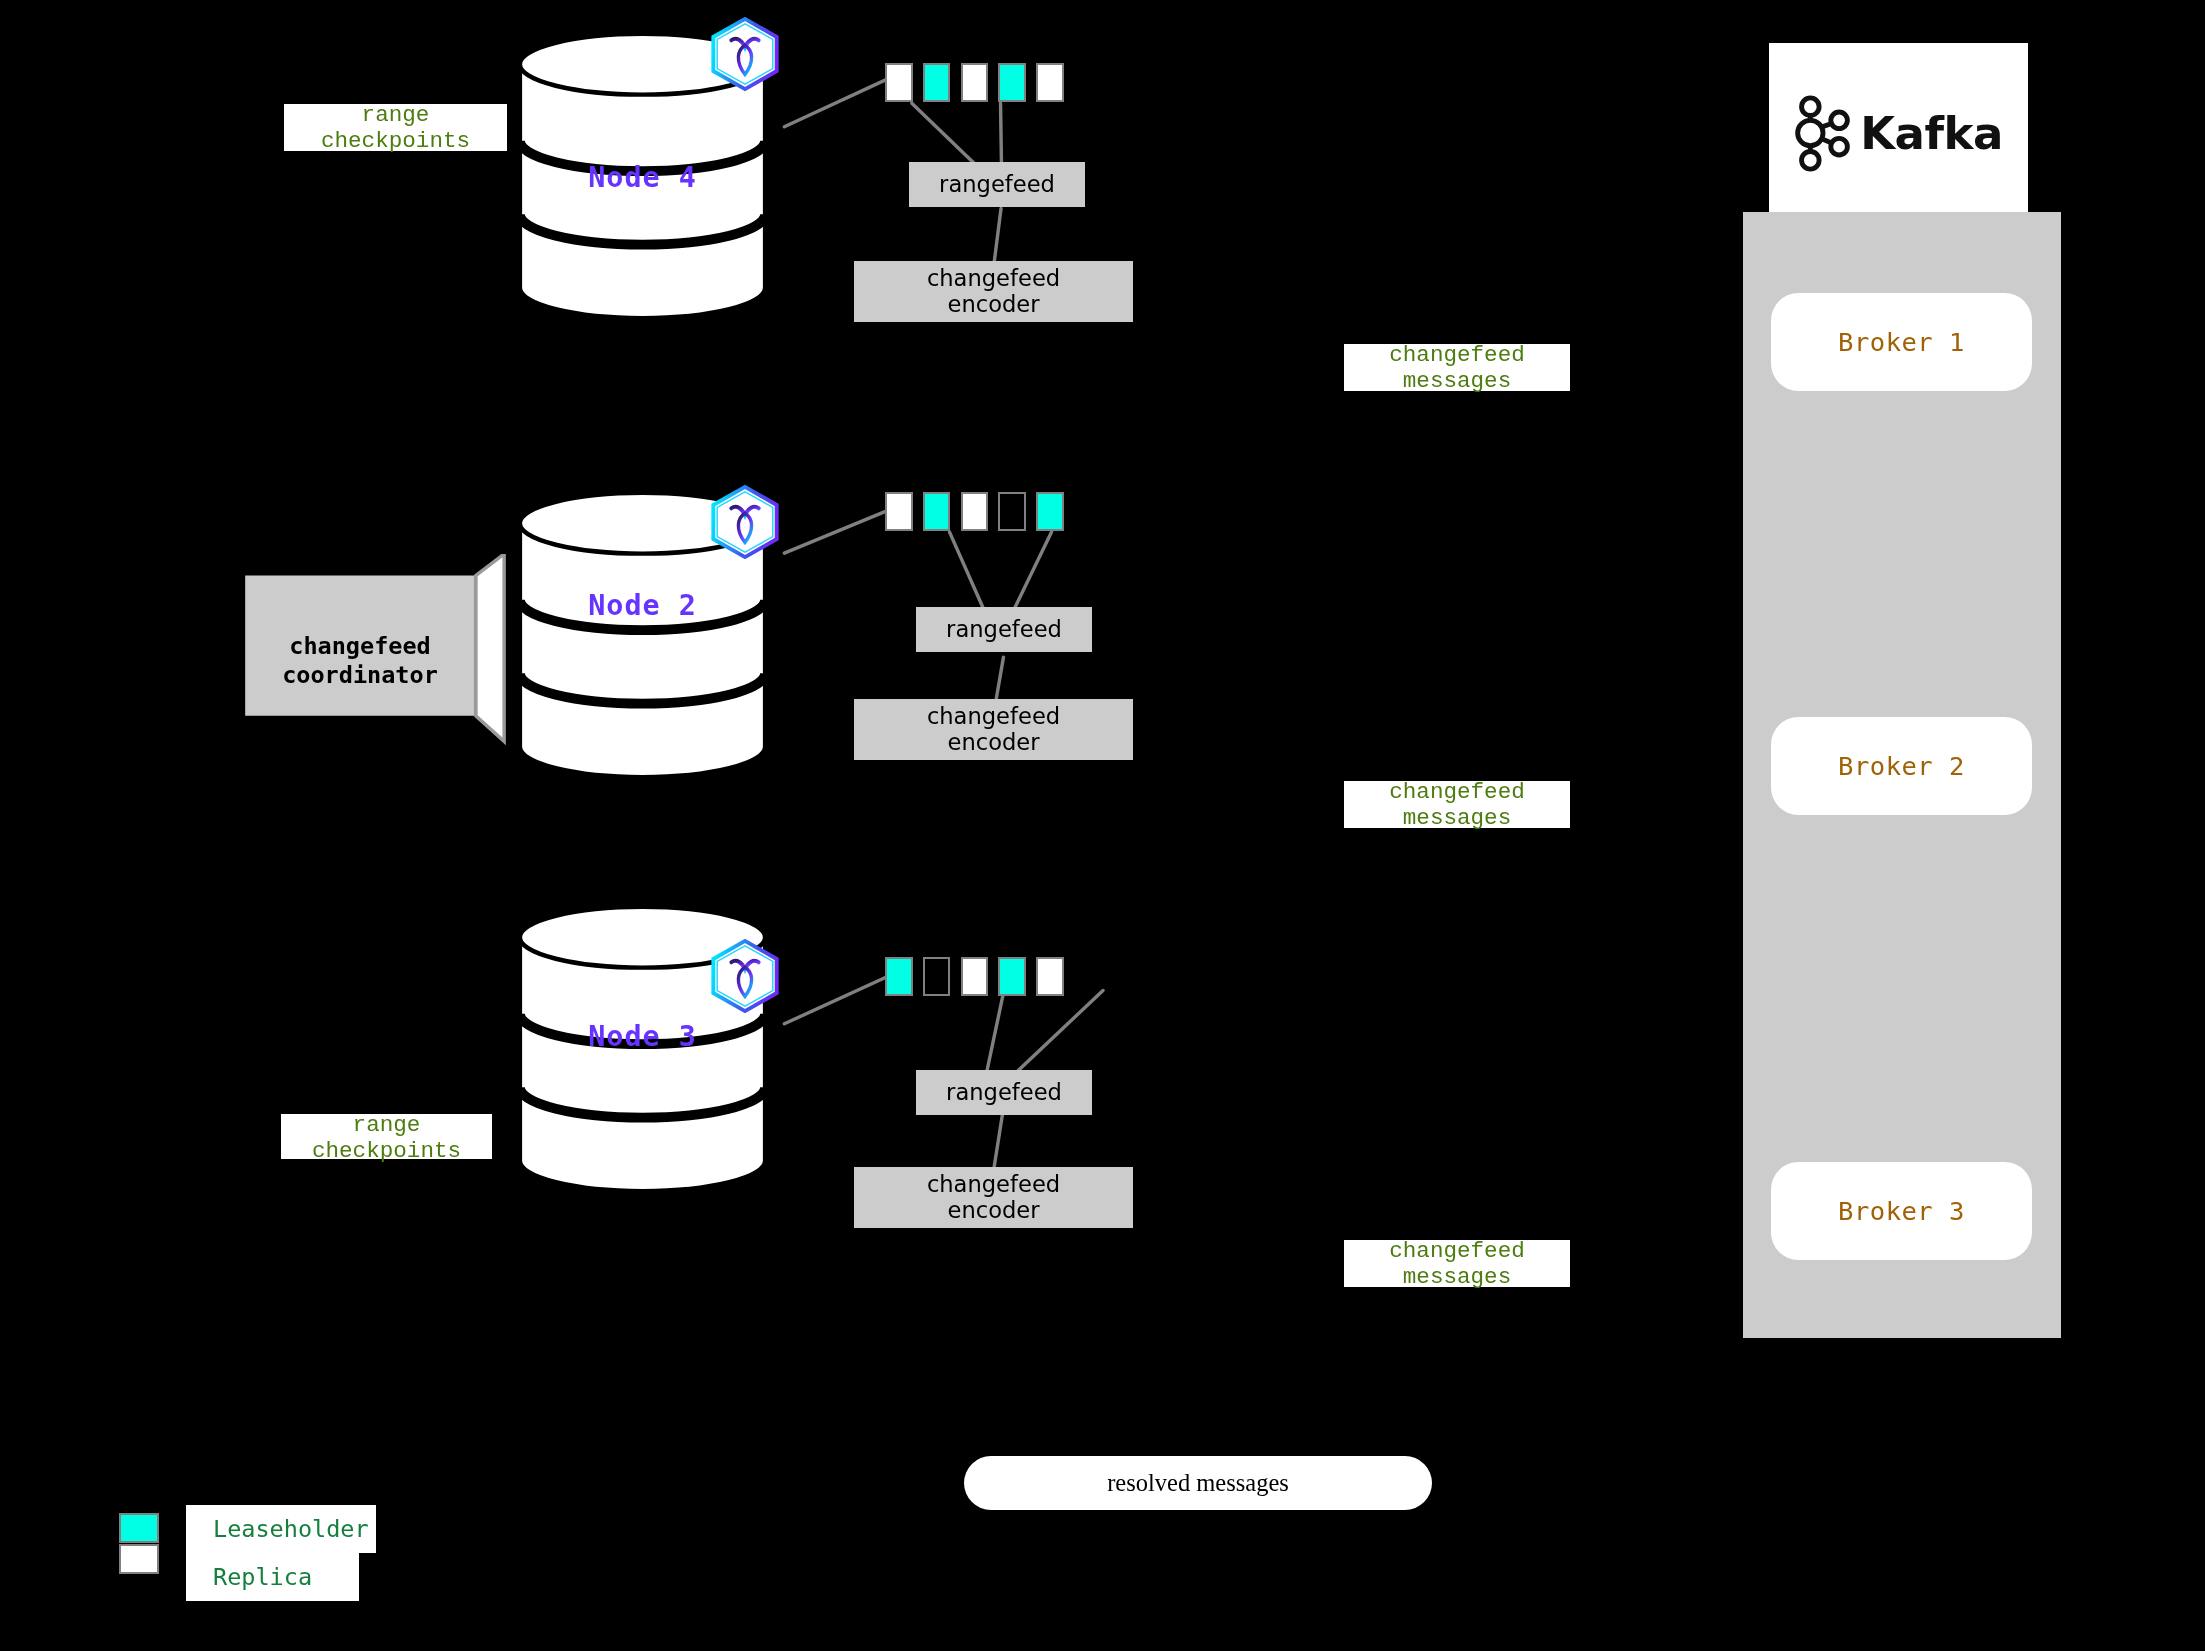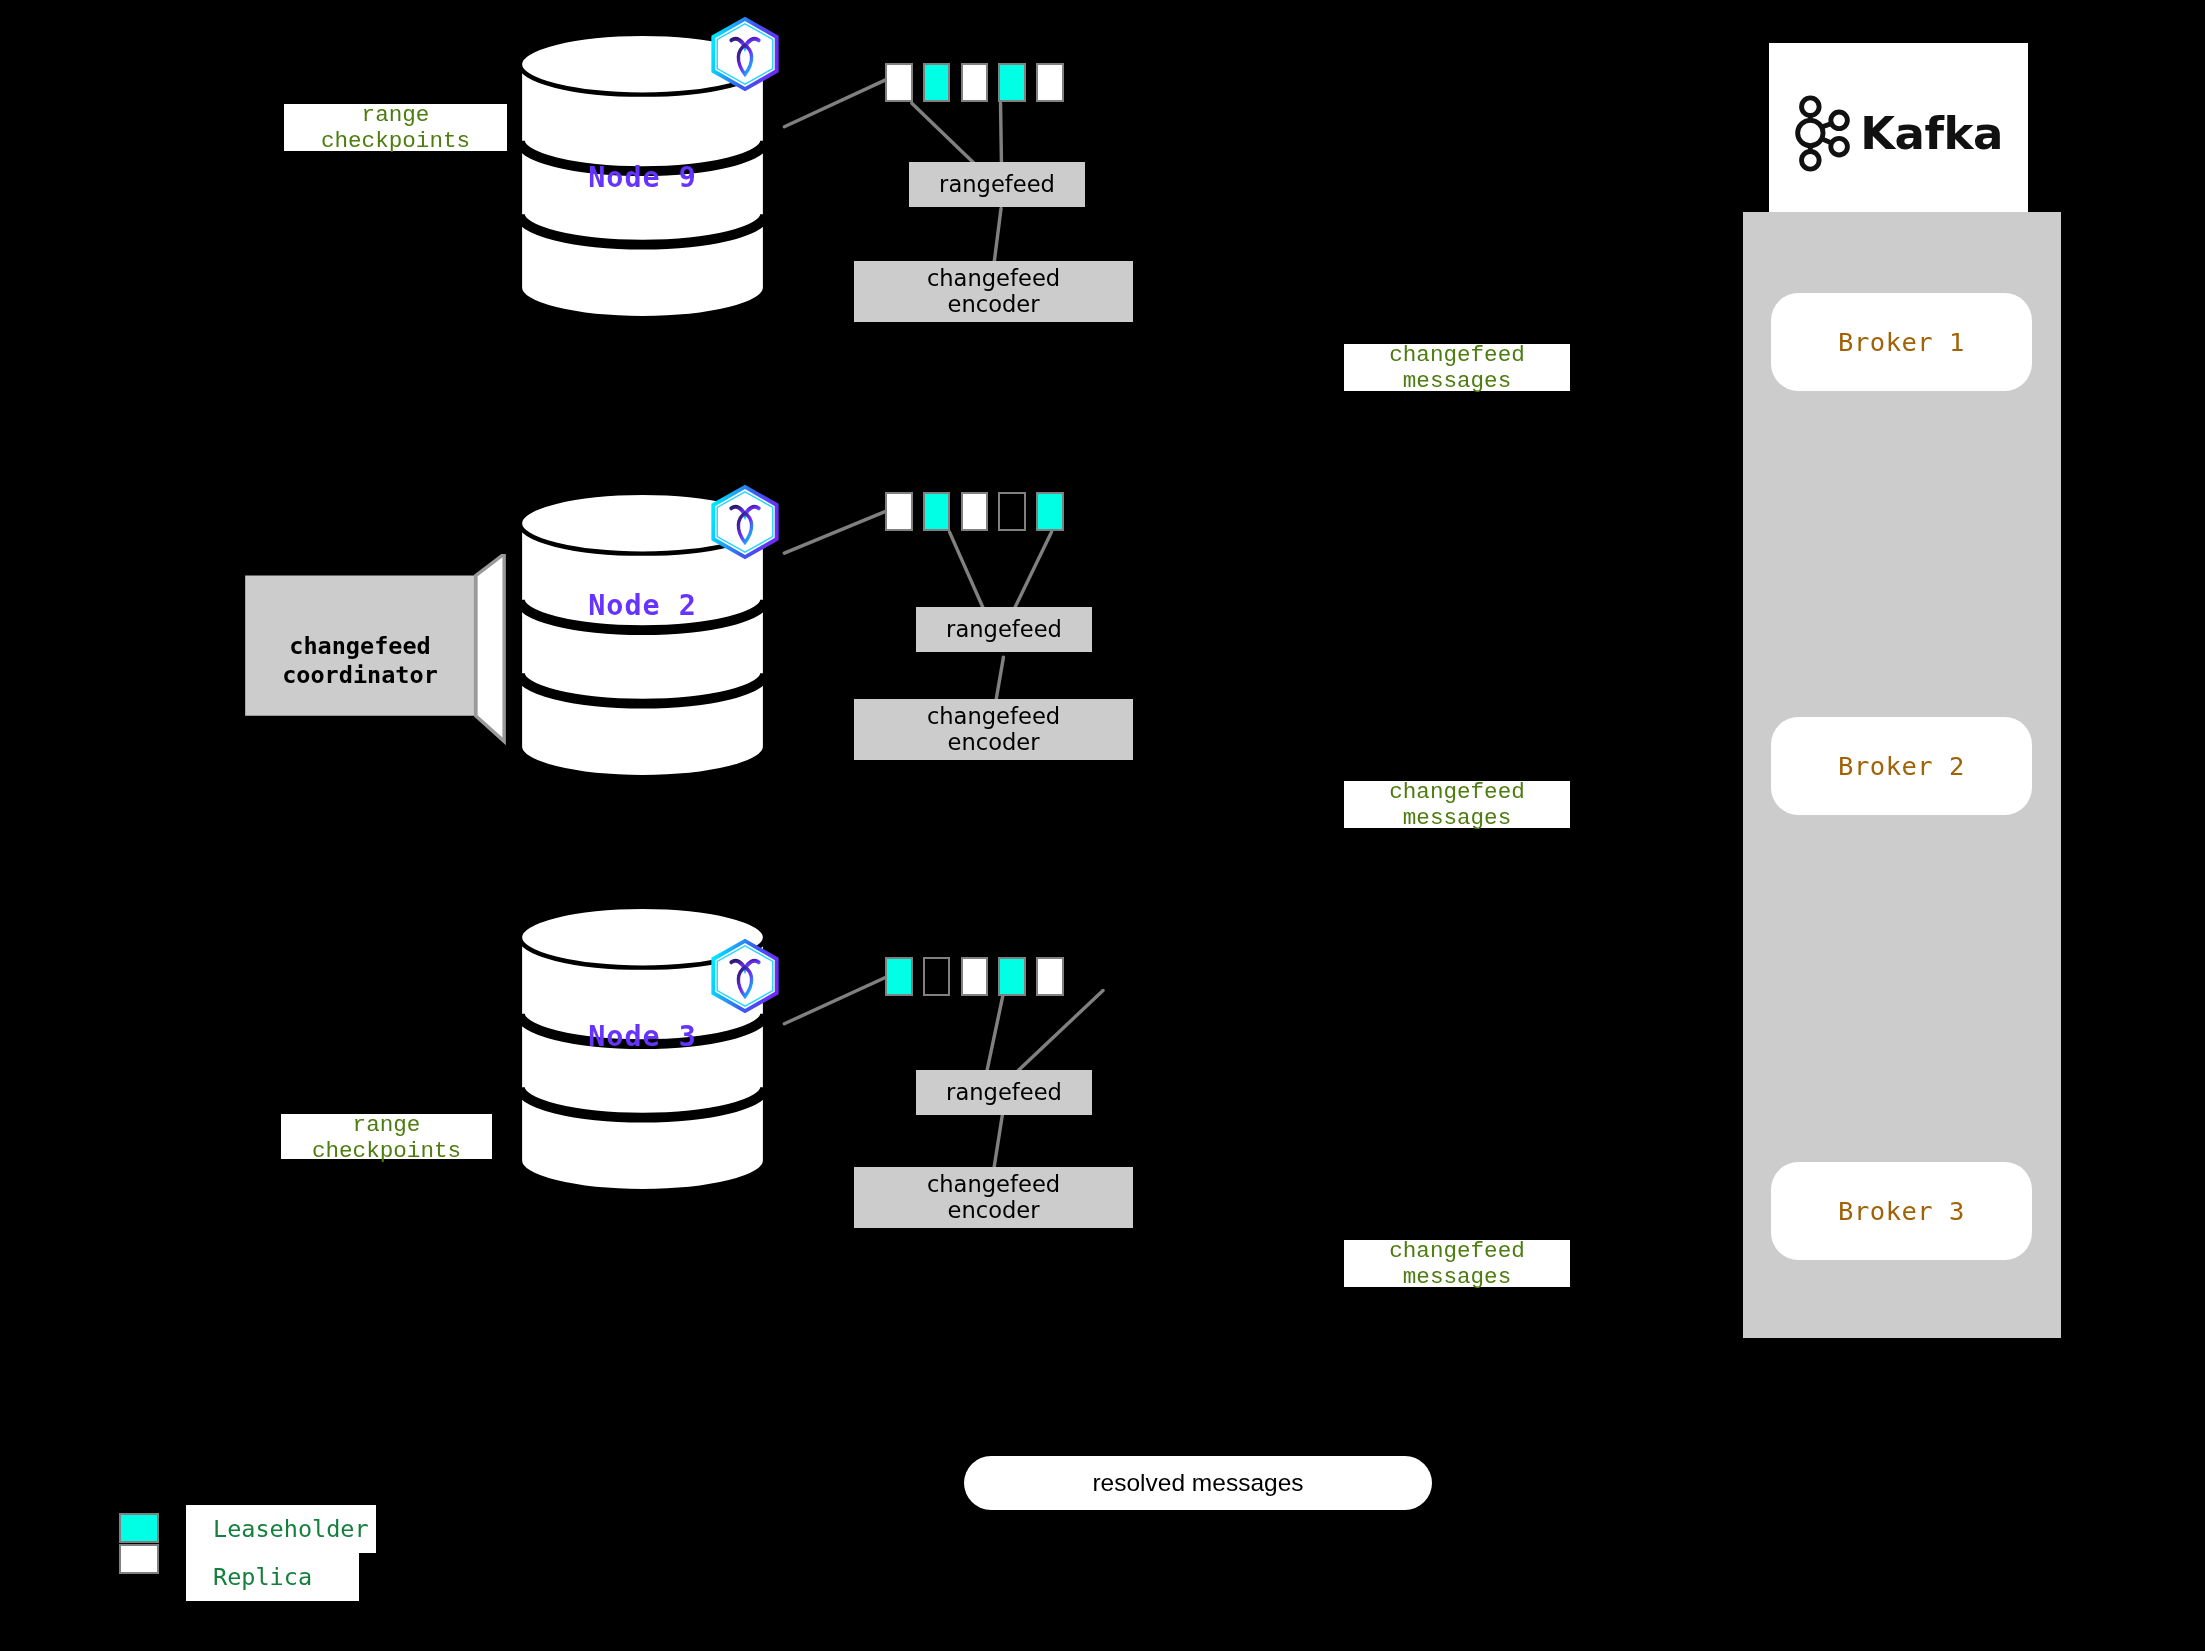--- a/index.html
+++ b/index.html
@@ -125,21 +125,21 @@
   }
 
   
   .resolved-pill {
     position: absolute;
     background: #ffffff;
     border-radius: 490px;
     display: flex;
     align-items: center;
     justify-content: center;
-    font-family: Liberation Sans, sans-serif;
+    font-family: Liberation Serif, serif;
     font-size: 24.5px;
     color: #000000;
     letter-spacing: 0px;
   }
 
   
   .legend-swatch {
     position: absolute;
     width: 40px;
     height: 30px;
@@ -220,21 +220,21 @@
     <polygon points="4188,2455 4232,2440 4232,2472" fill="#000000"></polygon>
   </svg>
 
   <div class="cylinder" style="left:515px; top:29px;">
     <svg class="cyl-svg" viewBox="0 0 520 600" preserveAspectRatio="none">
       <path d="M10,72 L10,528 A250,62 0 0 0 510,528 L510,72 Z" fill="#ffffff" stroke="#000000" stroke-width="9"></path>
       <ellipse cx="260" cy="72" rx="250" ry="62" fill="#ffffff" stroke="#000000" stroke-width="9"></ellipse>
       <path d="M10,228 A250,62 0 0 0 510,228" fill="none" stroke="#000000" stroke-width="20"></path>
       <path d="M10,378 A250,62 0 0 0 510,378" fill="none" stroke="#000000" stroke-width="20"></path>
     </svg>
-    <div class="node-label" style="top:132px;">Node 9</div>
+    <div class="node-label" style="top:132px;">Node 4</div>
   </div>
 
   <div class="crdb-badge" style="left:706px; top:14.7px;">
     <svg viewBox="0 0 160 160">
       <defs>
         <linearGradient id="hexgrad1" x1="0" y1="0.35" x2="1" y2="0.6">
           <stop offset="0%" stop-color="#00e5ff"></stop>
           <stop offset="55%" stop-color="#3a5cf0"></stop>
           <stop offset="100%" stop-color="#6b2bf5"></stop>
         </linearGradient>

